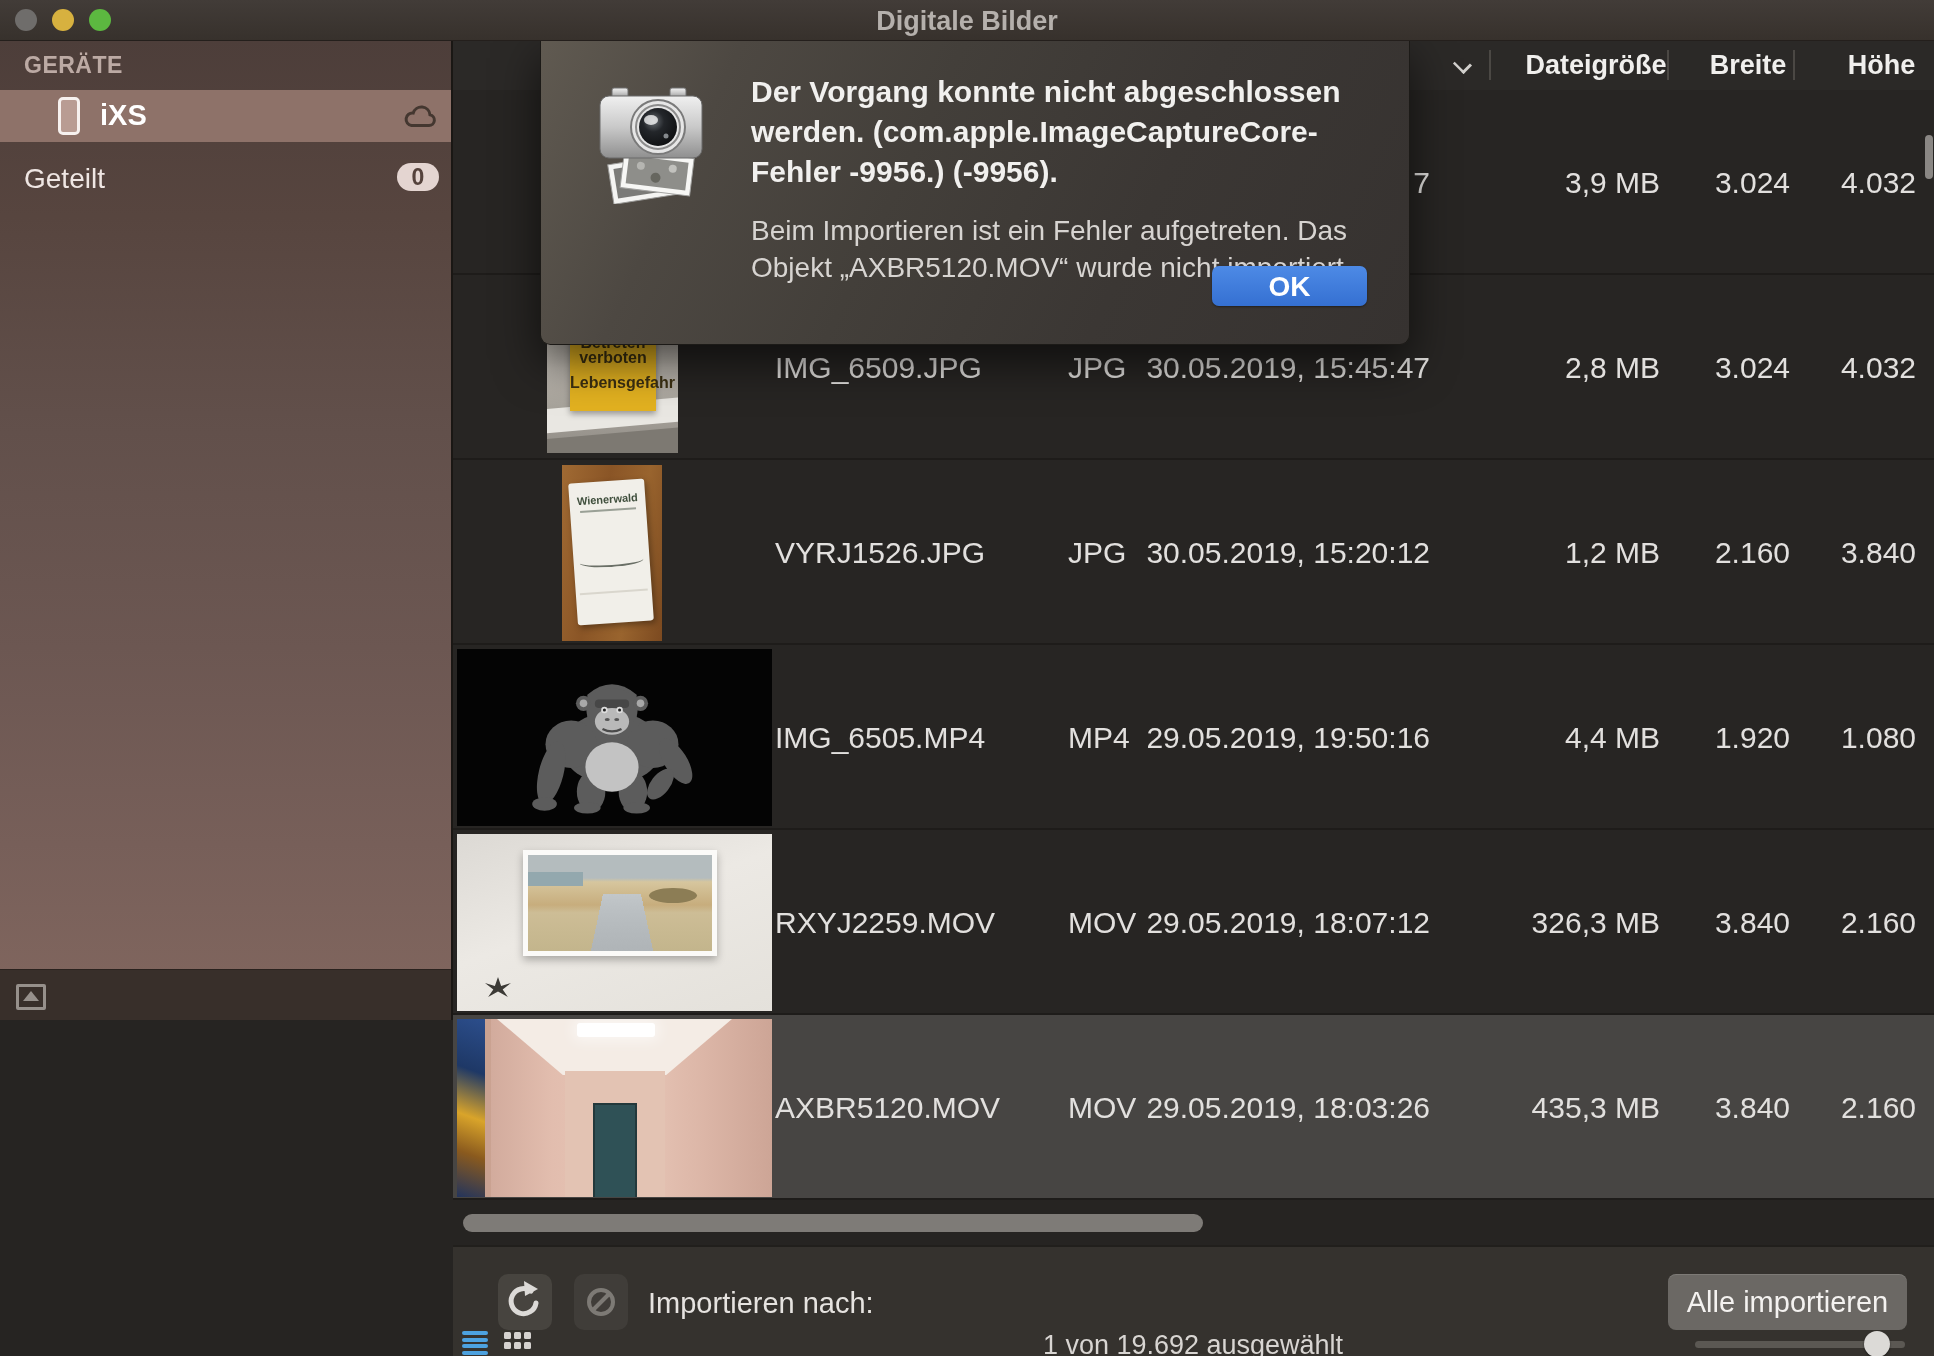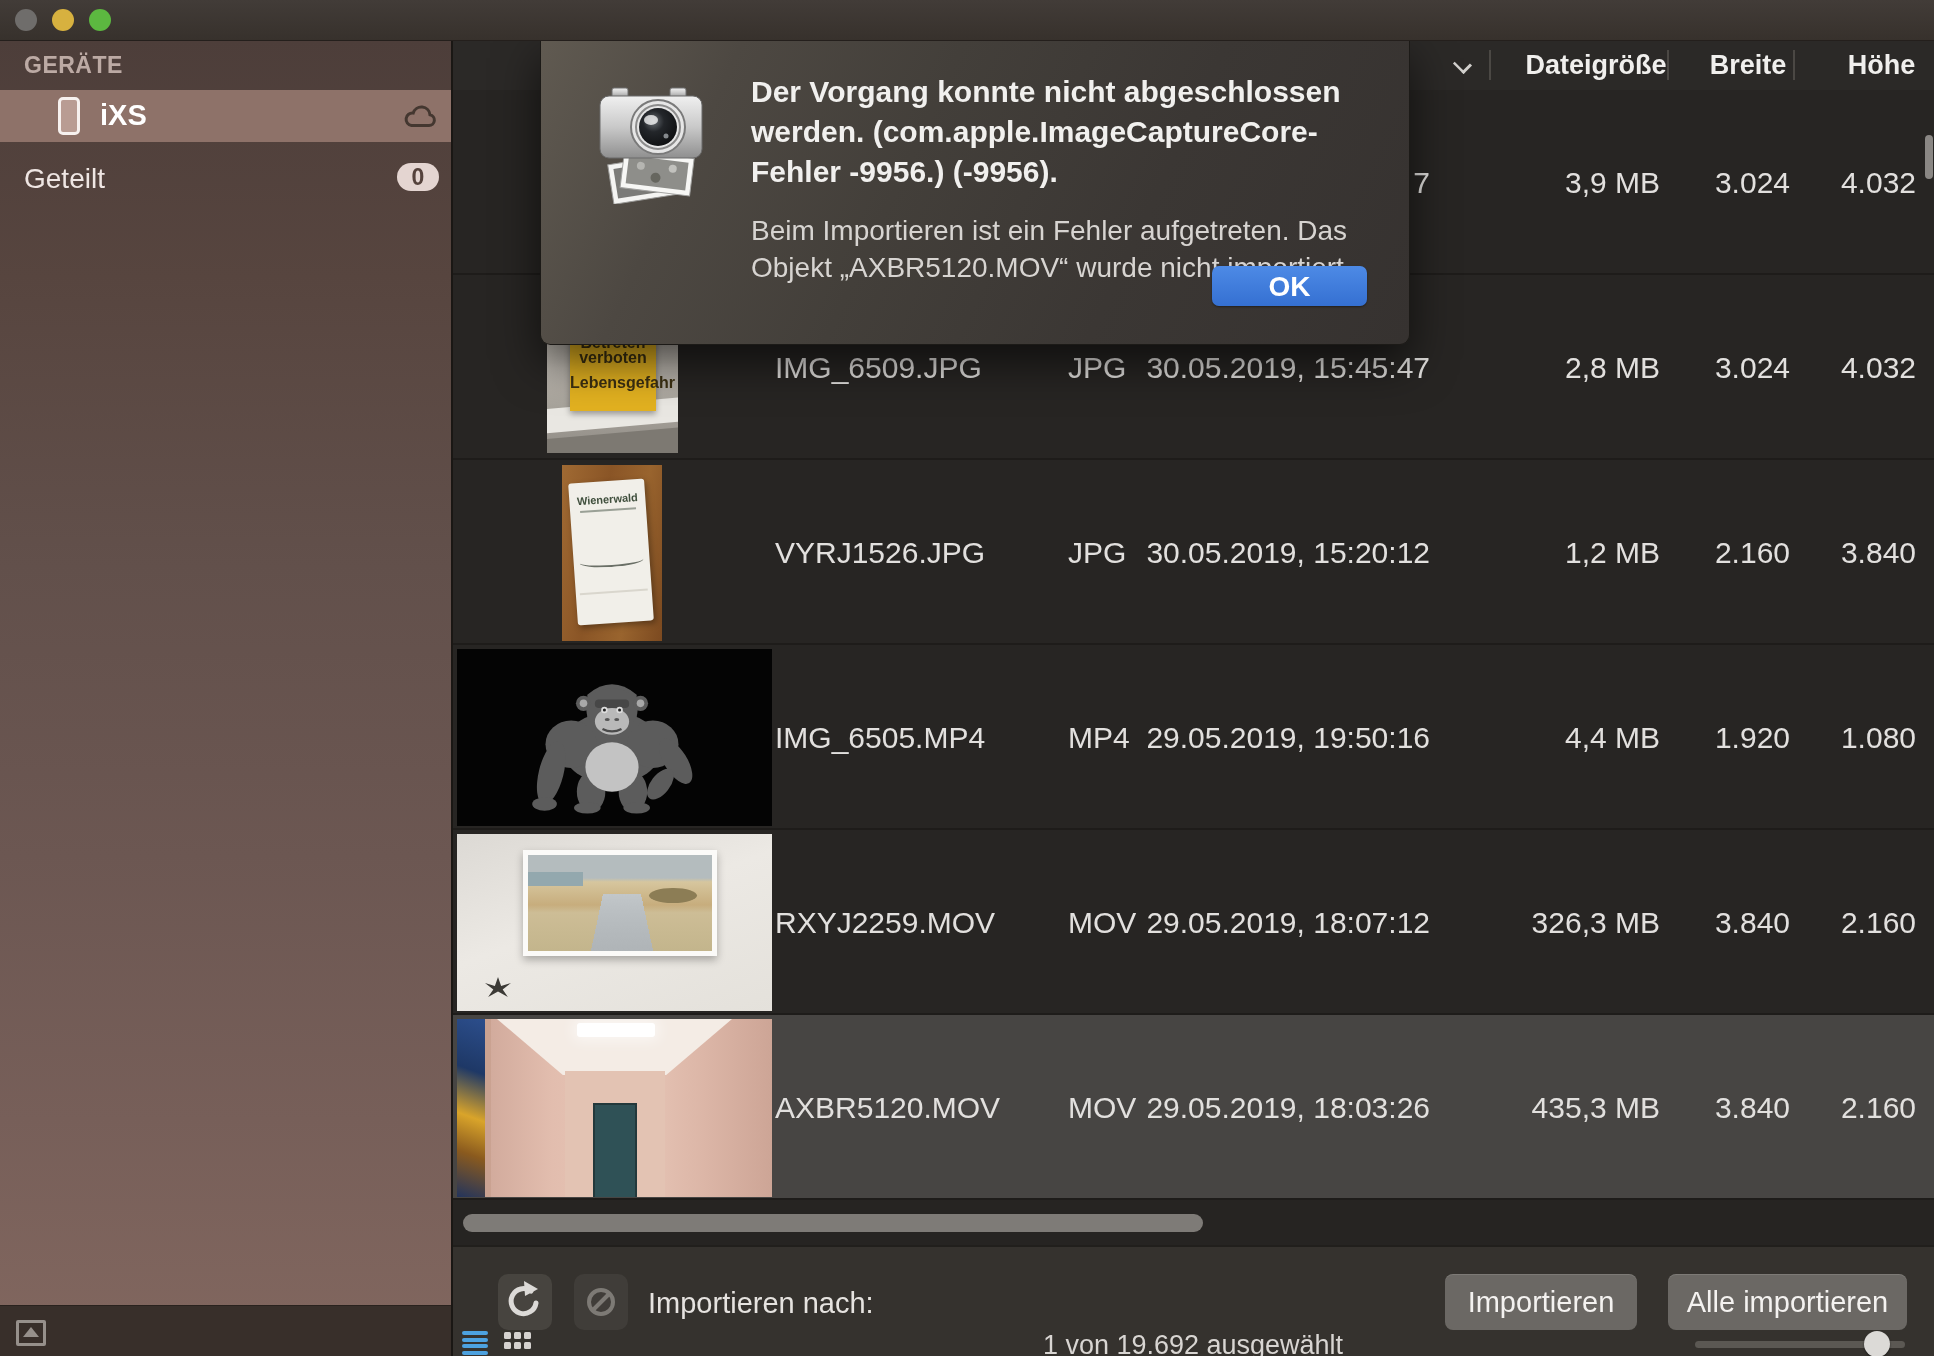--- a/index.html
+++ b/index.html
@@ -9,21 +9,21 @@
   
   #titlebar{position:absolute;left:0;top:0;width:1934px;height:40px;
     background:linear-gradient(#423c38,#37312c);border-bottom:1px solid #241f1c;z-index:40;}
   .tl{position:absolute;top:9px;width:22px;height:22px;border-radius:50%;}
   #tl-close{left:15px;background:#6f6d6b;}
   #tl-min{left:52px;background:#d7b13f;}
   #tl-zoom{left:89px;background:#5cb840;}
   #win-title{position:absolute;left:0;right:0;top:6px;text-align:center;
     color:#b5b0ac;font-size:27px;font-weight:600;}
   
-  #sidebar{position:absolute;left:0;top:40px;width:453px;height:1316px;
+  #sidebar{position:absolute;left:0;top:40px;width:453px;height:980px;
     background:linear-gradient(180deg,#4d3e3a 0%,#57453f 18%,#62504b 40%,#6c5752 62%,#775f59 82%,#82675f 100%);
     border-right:2px solid #1a1714;box-sizing:border-box;z-index:10;}
   #sb-header{position:absolute;left:24px;top:12px;font-size:23px;font-weight:700;
     color:#d8c5bf;opacity:.8;letter-spacing:.5px;}
   #sb-device{position:absolute;left:0;top:50px;width:100%;height:52px;background:#8e7269;}
   .phone-icon{position:absolute;left:58px;top:7px;width:16px;height:32px;
     border:3px solid #f7f1ef;border-radius:5px;background:#b99c93;}
   .phone-icon:before{content:"";position:absolute;left:4px;top:-2px;width:5px;height:2px;background:#f7f1ef;}
   #sb-device-label{position:absolute;left:100px;top:9px;color:#ffffff;font-size:29px;font-weight:700;}
   .cloud-icon{position:absolute;right:12px;top:12px;}
@@ -337,21 +337,20 @@
           <polygon points="26,7 40,15 27,22" fill="#dcdad7"></polygon>
         </svg>
       </div>
       <div class="tool-btn" id="btn-block">
         <svg width="54" height="56" viewBox="0 0 54 56">
           <circle cx="27" cy="28" r="12" fill="none" stroke="#7d7a75" stroke-width="4"></circle>
           <line x1="19" y1="36" x2="35" y2="20" stroke="#7d7a75" stroke-width="4"></line>
         </svg>
       </div>
       <span id="import-to-label">Importieren nach:</span>
-      <div class="push-btn" id="btn-import">Importieren</div>
       <div class="push-btn" id="btn-import-all">Alle importieren</div>
 
       <span id="list-view-icon">
           <i></i>
           <i></i>
           <i></i>
           <i></i>
         </span>
       <span id="grid-view-icon">
           <i></i>
@@ -411,15 +410,16 @@
     </div>
     <div id="dlg-title">Der Vorgang konnte nicht abgeschlossen werden. (com.apple.ImageCaptureCore-Fehler -9956.) (-9956).</div>
     <div id="dlg-msg">Beim Importieren ist ein Fehler aufgetreten. Das Objekt „AXBR5120.MOV“ wurde nicht importiert.</div>
     <div id="dlg-ok">OK</div>
   </div>
 
   <div id="titlebar">
     <span class="tl" id="tl-close"></span>
     <span class="tl" id="tl-min"></span>
     <span class="tl" id="tl-zoom"></span>
+    <div id="win-title">Digitale Bilder</div>
   </div>
 
 </div>
 
 </body></html>

